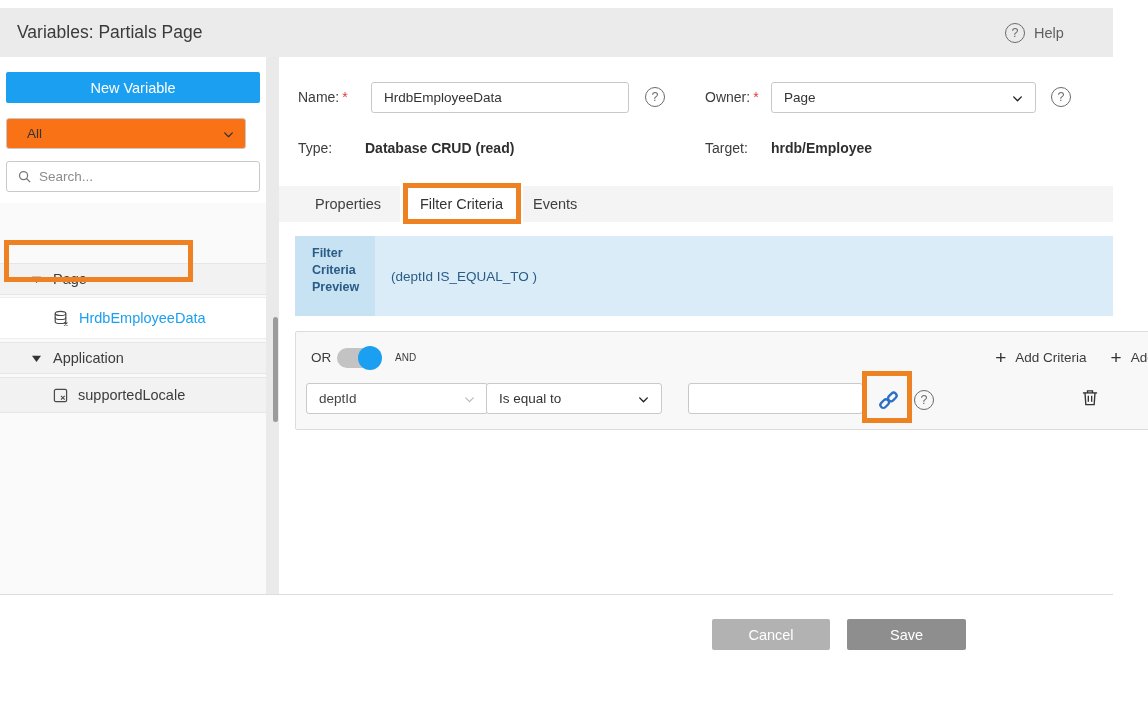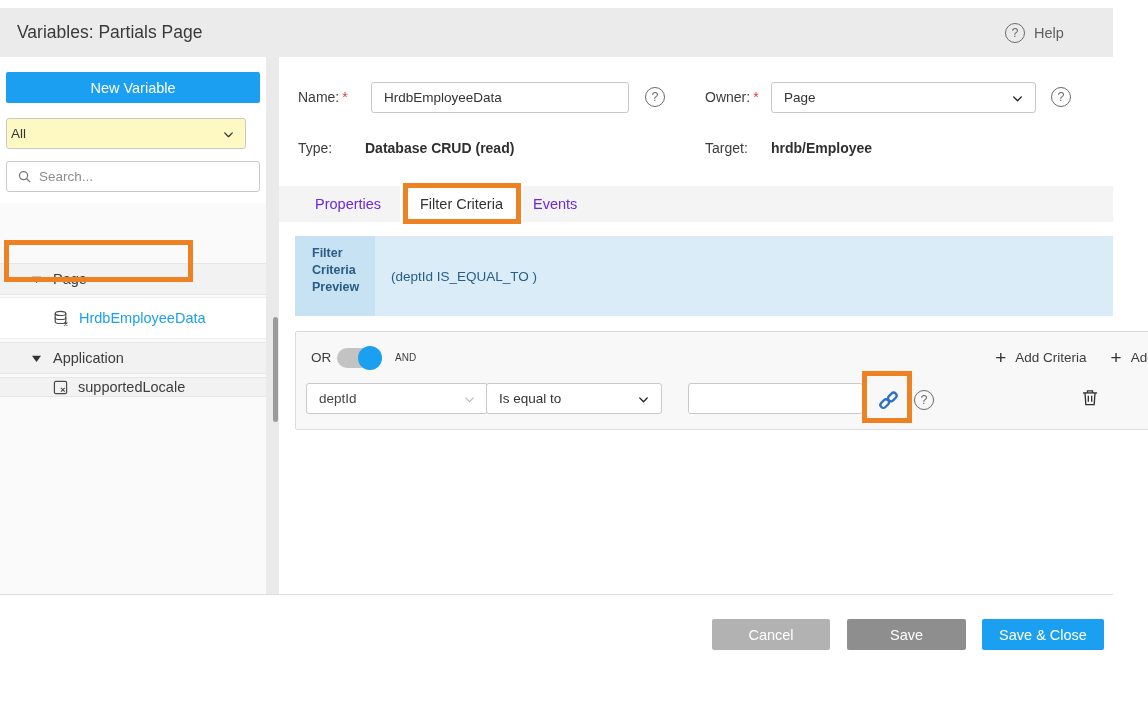--- a/index.html
+++ b/index.html
@@ -13,21 +13,21 @@
   .hdr-help { position:absolute; left:1005px; top:0; height:49px; display:flex; align-items:center; gap:9px; cursor:pointer; }
   .qmark { display:inline-flex; width:20px; height:20px; border:1.5px solid #6b6b6b; border-radius:50%;
            align-items:center; justify-content:center; font-size:12.5px; color:#6b6b6b; background:transparent; }
   .hdr-help .lbl { font-size:14.5px; color:#5f5f5f; }
 
   
   .side { position:absolute; left:0; top:57px; width:266px; height:538px; background:#fff; }
   .btn-new { position:absolute; left:6px; top:15px; width:254px; height:31px; background:var(--accent-blue,#1b9ff0);
              color:#fff; font-size:14.5px; border:none; border-radius:2px; cursor:pointer; }
   .sel-all { position:absolute; left:6px; top:61px; width:240px; height:31px; border:1px solid #c9c9c9; border-radius:3px;
-             background:#fef9c3; font-size:13.5px; line-height:29px; padding-left:4px; cursor:pointer; }
+             background:#f97316; font-size:13.5px; line-height:29px; padding-left:20px; cursor:pointer; }
   .sel-all svg { position:absolute; right:10px; top:9px; }
   .search { position:absolute; left:6px; top:104px; width:254px; height:31px; border:1px solid #c9c9c9; border-radius:3px;
             background:#fff; display:flex; align-items:center; }
   .search svg { margin:0 7px 0 10px; }
   .search input { border:none; outline:none; font-size:13.5px; color:#555; width:200px; background:transparent;
                   font-family:inherit; }
   .search input::placeholder { color:#8d8d8d; }
   .treearea { position:absolute; left:0; top:146px; width:266px; height:392px; background:#fafafa; }
   .trow { position:absolute; left:0; width:266px; display:flex; align-items:center;
           background:#f2f2f2; border-top:1px solid #e6e6e6; border-bottom:1px solid #e6e6e6; cursor:pointer; }
@@ -48,21 +48,21 @@
   .tbox { position:absolute; height:31px; border:1px solid #c9c9c9; border-radius:3px; background:#fff;
           font-size:13.5px; color:#333; padding-left:12px; font-family:inherit; outline:none; }
   .selbox { position:absolute; height:31px; border:1px solid #c9c9c9; border-radius:3px; background:#fff;
             font-size:13.5px; color:#333; line-height:29px; padding-left:12px; cursor:pointer; }
   .selbox svg { position:absolute; right:11px; top:9px; }
   .qpos { position:absolute; cursor:pointer; }
   .bval { position:absolute; font-size:14px; font-weight:700; color:#2f2f2f; line-height:16px; }
 
   
   .tabstrip { position:absolute; left:279px; top:186px; width:834px; height:36px; background:#f4f4f4; }
-  .tab { position:absolute; top:0; height:36px; line-height:36px; font-size:14.5px; color:#6d28d9; cursor:pointer; }
+  .tab { position:absolute; top:0; height:36px; line-height:36px; font-size:14.5px; color:#404040; cursor:pointer; }
   .tab.active { background:#fff; color:#333; text-align:center; }
 
   
   .preview { position:absolute; left:295px; top:236px; width:818px; height:80px; display:flex; }
   .pv-l { width:80px; background:#c6e2f3; color:#2a5c86; font-size:12.5px; font-weight:700; line-height:17px;
           padding:9px 6px 8px 17px; }
   .pv-r { flex:1; background:#d9ecf8; color:#2a5c86; font-size:13.5px; display:flex; align-items:center;
           padding-left:16px; }
 
   
@@ -146,21 +146,21 @@
         <span class="tlabel">HrdbEmployeeData</span>
       </div>
       <div class="trow" style="top:139px;height:32px">
         <span class="tri">
             <svg width="11" height="9" viewBox="0 0 12 10">
               <path d="M1 2 L6 9 L11 2 Z" fill="#333"></path>
             </svg>
           </span>
         <span class="tlabel">Application</span>
       </div>
-      <div class="trow" style="top:174px;height:20px">
+      <div class="trow" style="top:174px;height:36px">
         <span class="vicon">
           <svg width="15" height="15" viewBox="0 0 16 16" fill="none" stroke="#4a4a4a" stroke-width="1.3">
             <rect x="1.5" y="1.5" width="13" height="13" rx="1.5"></rect>
             <path d="M8.5 8.5 l4 4 M12.5 8.5 l-4 4" stroke-width="1.2"></path>
           </svg>
         </span>
         <span class="tlabel">supportedLocale</span>
       </div>
     </div>
   </div>
@@ -244,19 +244,18 @@
           <path d="M10 10 v7 M14 10 v7"></path>
         </svg>
       </span>
     </div>
   </div>
 
   <div class="mainline"></div>
 
   <button class="fbtn fb-cancel">Cancel</button>
   <button class="fbtn fb-save">Save</button>
-  <button class="fbtn fb-saveclose">Save &amp; Close</button>
 
   <div class="anno" style="left:4px;top:240px;width:189px;height:42px"></div>
   <div class="anno" style="left:403px;top:183px;width:118px;height:41px"></div>
   <div class="anno" style="left:862px;top:371px;width:50px;height:52px"></div>
 
 </div>
 
 </body></html>

